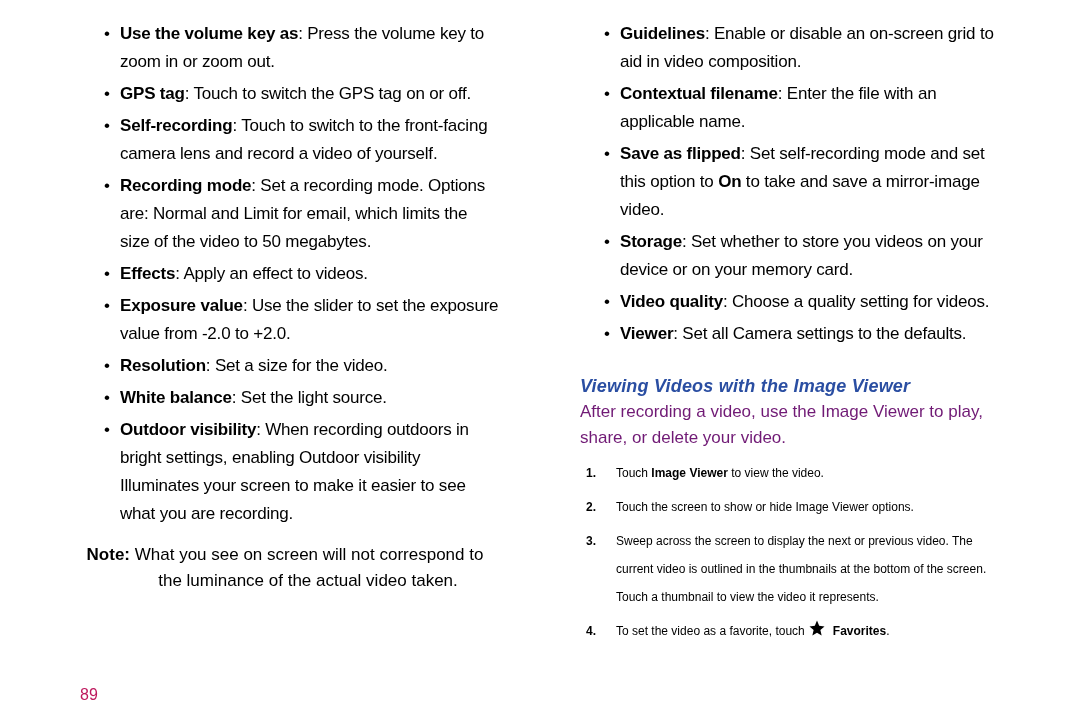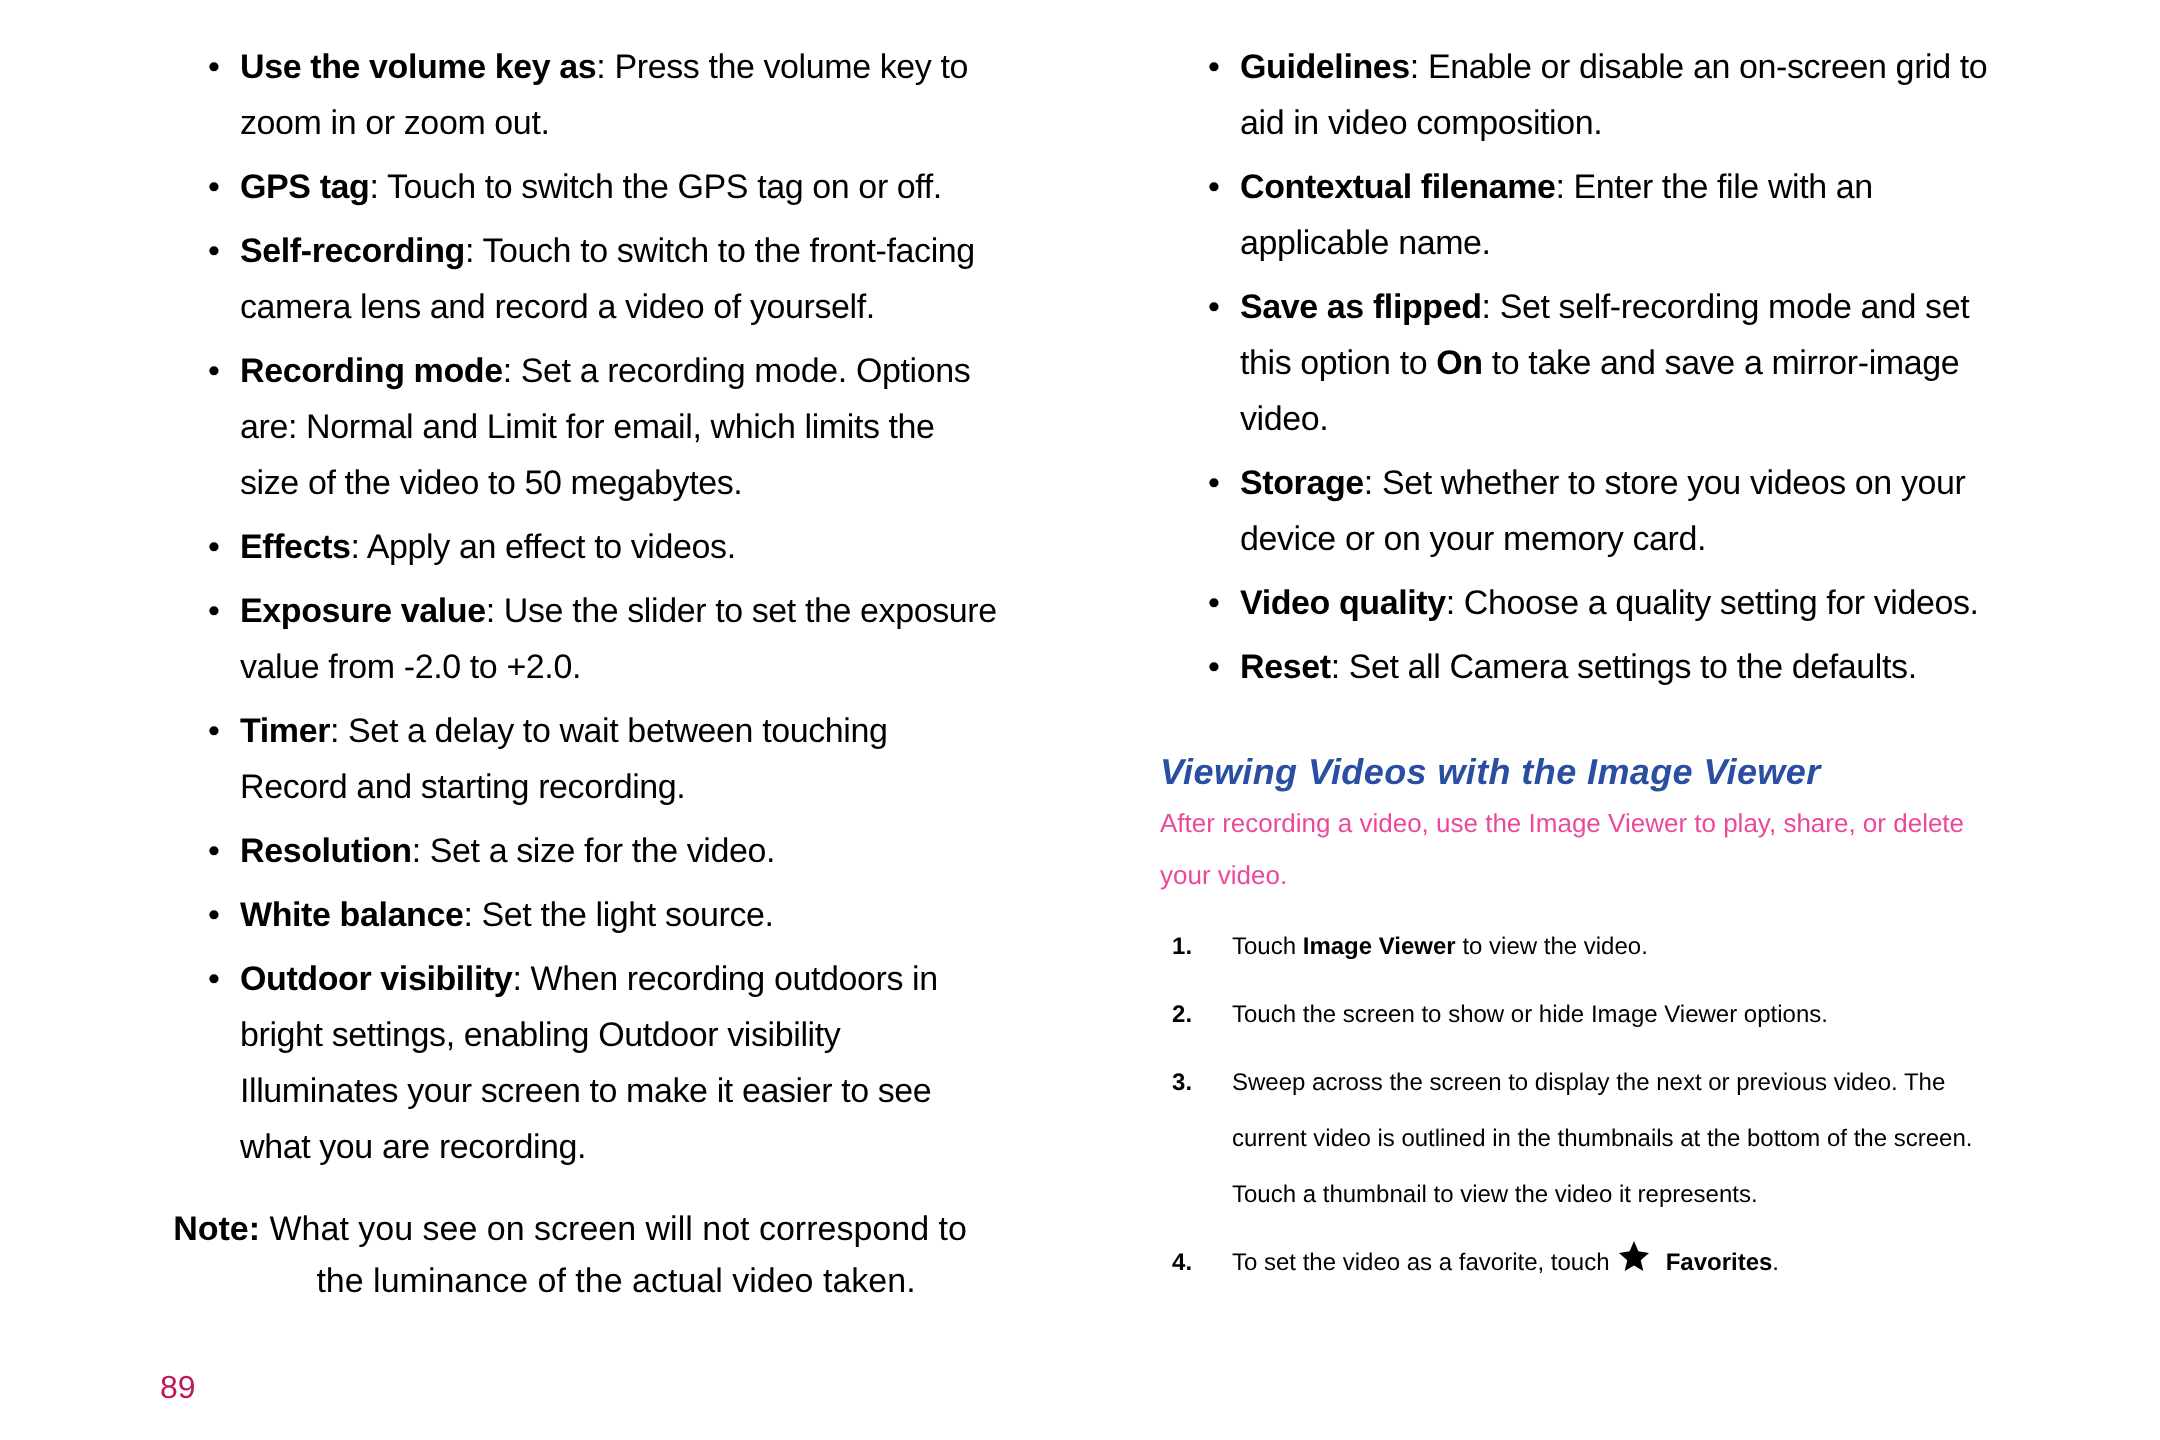--- a/index.html
+++ b/index.html
@@ -84,24 +84,24 @@
       font-weight: 800;
       font-style: italic;
       color: #2a4ea2;
       font-size: 18px;
       margin-top: 28px;
       margin-bottom: 2px;
       letter-spacing: 0.2px;
     }
     .intro {
       font-family: Arial, Helvetica, sans-serif;
-      font-size: 13px;
+      font-size: 17px;
       line-height: 26px;
       margin-bottom: 8px;
-      color: #ec4899;
+      color: #701a75;
     }
     ol.steps {
       list-style: none;
       counter-reset: step;
       padding-left: 36px;
     }
     ol.steps > li {
       position: relative;
       font-family: Arial, Helvetica, sans-serif;
       font-size: 12px;
@@ -152,23 +152,20 @@
         <span class="term">Self-recording</span><span>: Touch to switch to the front-facing camera lens and record a video of yourself.</span>
       </li>
       <li>
         <span class="term">Recording mode</span><span>: Set a recording mode. Options are: Normal and Limit for email, which limits the size of the video to 50 megabytes.</span>
       </li>
       <li>
         <span class="term">Effects</span><span>: Apply an effect to videos.</span>
       </li>
       <li>
         <span class="term">Exposure value</span><span>: Use the slider to set the exposure value from -2.0 to +2.0.</span>
-      </li>
-      <li>
-        <span class="term">Timer</span><span>: Set a delay to wait between touching Record and starting recording.</span>
       </li>
       <li>
         <span class="term">Resolution</span><span>: Set a size for the video.</span>
       </li>
       <li>
         <span class="term">White balance</span><span>: Set the light source.</span>
       </li>
       <li>
         <span class="term">Outdoor visibility</span><span>: When recording outdoors in bright settings, enabling Outdoor visibility Illuminates your screen to make it easier to see what you are recording.</span>
       </li>
@@ -192,21 +189,21 @@
       <li>
         <span class="term">Save as flipped</span><span>: Set self-recording mode and set this option to </span><span class="inline-bold">On</span><span> to take and save a mirror-image video.</span>
       </li>
       <li>
         <span class="term">Storage</span><span>: Set whether to store you videos on your device or on your memory card.</span>
       </li>
       <li>
         <span class="term">Video quality</span><span>: Choose a quality setting for videos.</span>
       </li>
       <li>
-        <span class="term">Reset</span><span>: Set all Camera settings to the defaults.</span>
+        <span class="term">Viewer</span><span>: Set all Camera settings to the defaults.</span>
       </li>
     </ul>
 
     <div class="heading">Viewing Videos with the Image Viewer</div>
     <div class="intro">After recording a video, use the Image Viewer to play, share, or delete your video.</div>
 
     <ol class="steps">
       <li>
         <span>Touch </span><span class="b">Image Viewer</span><span> to view the video.</span>
       </li>

